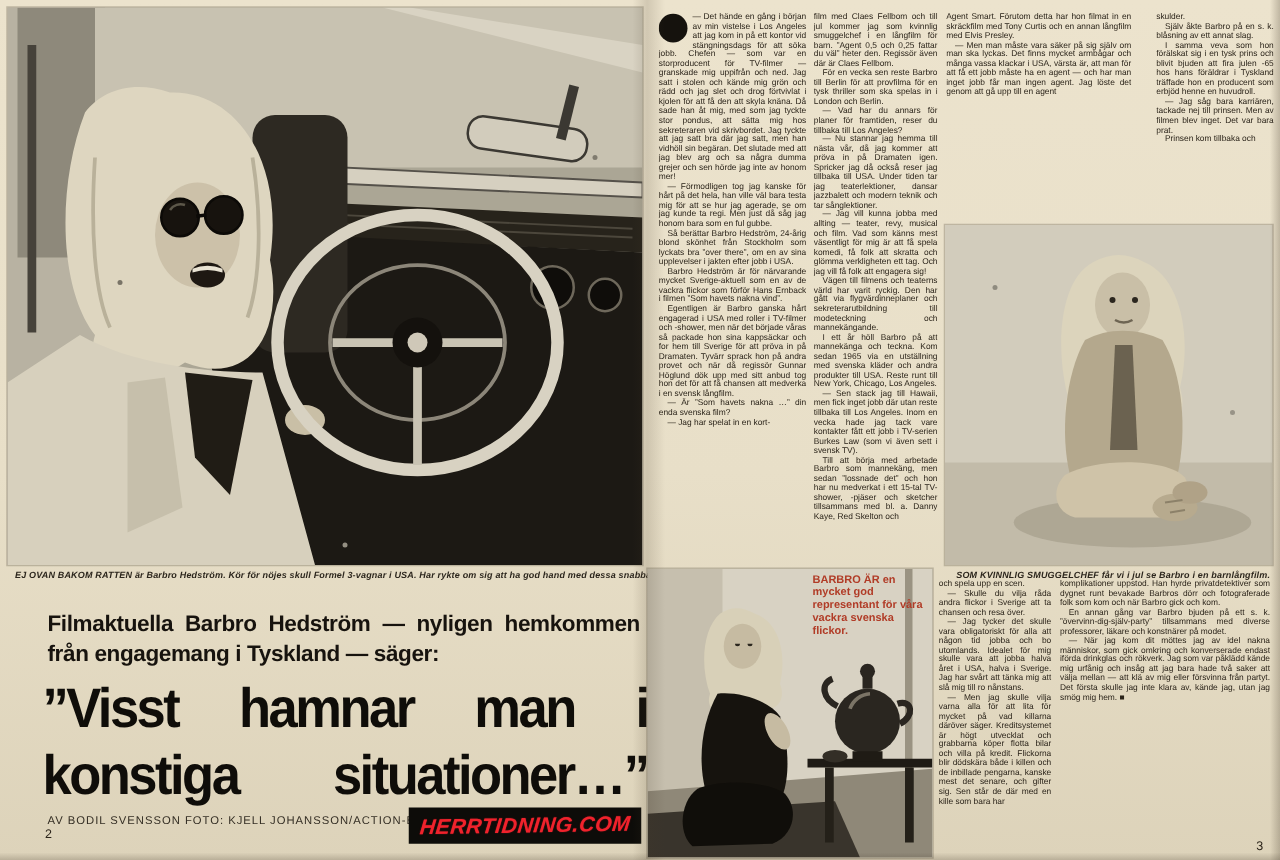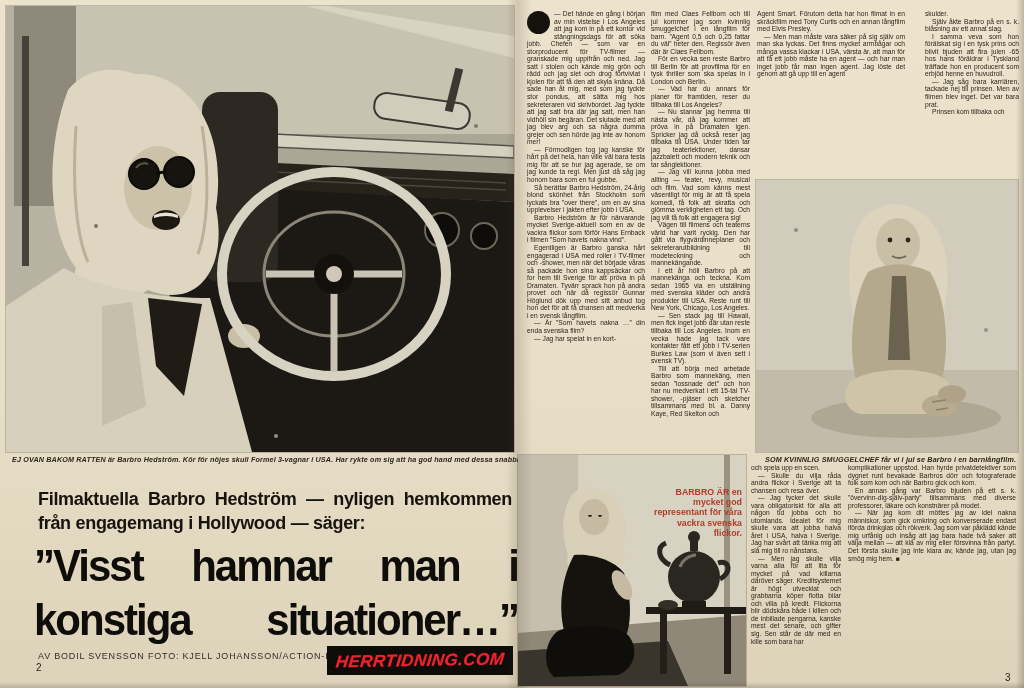--- a/index.html
+++ b/index.html
@@ -140,21 +140,21 @@
       <circle cx="90" cy="220" r="2" fill="#14110d" opacity=".5"></circle>
       <circle cx="270" cy="430" r="2" fill="#e4ddcb" opacity=".6"></circle>
       <circle cx="470" cy="120" r="2" fill="#14110d" opacity=".4"></circle>
     </svg>
   </div>
 
   <div class="cap" style="left:12px;top:456px;width:504px;white-space:nowrap;">EJ OVAN BAKOM RATTEN är Barbro Hedström. Kör för nöjes skull Formel 3-vagnar i USA. Har rykte om sig att ha god hand med dessa snabba bilar.</div>
 
   <div class="kicker">
     <div class="j">Filmaktuella Barbro Hedström — nyligen hemkommen</div>
-    <div>från engagemang i Hollywood — säger:</div>
+    <div>från engagemang i Tyskland — säger:</div>
   </div>
 
   <div class="headline">
     <div class="j">”Visst hamnar man i</div>
     <div class="j">konstiga situationer…”</div>
   </div>
 
   <div class="byline">AV BODIL SVENSSON   FOTO: KJELL JOHANSSON/ACTION-BILD</div>
 
   <div class="watermark">
@@ -259,21 +259,21 @@
           <path d="M152,110 C140,104 138,92 148,88" stroke="#2a2620" stroke-width="5" fill="none"></path>
           <path d="M200,108 C212,104 214,118 202,124" stroke="#2a2620" stroke-width="5" fill="none"></path>
           <rect x="164" y="146" width="24" height="8" fill="#1f1b15"></rect>
           <path d="M162,112 A18 18 0 0 1 178,100" stroke="#7b7466" stroke-width="3" fill="none"></path>
         </g>
         <ellipse cx="150" cy="150" rx="10" ry="5" fill="#332e26"></ellipse>
       </g>
     </svg>
   </div>
 
-  <div class="cap-red" style="left:650px;top:487px;width:92px;text-align:right;">BARBRO ÄR en mycket god representant för våra vackra svenska flickor.</div>
+  <div class="cap-red" style="left:650px;top:458px;width:92px;">BARBRO ÄR en mycket god representant för våra vackra svenska flickor.</div>
 
   <div class="col" lang="sv" style="left:751px;top:464px;width:90px;height:222px;">
     <div>
         <p>och spela upp en scen.</p>
         <p>— Skulle du vilja råda andra flickor i Sverige att ta chansen och resa över.</p>
         <p>— Jag tycker det skulle vara obligatoriskt för alla att någon tid jobba och bo utomlands. Idealet för mig skulle vara att jobba halva året i USA, halva i Sverige. Jag har svårt att tänka mig att slå mig till ro nånstans.</p>
         <p>— Men jag skulle vilja varna alla för att lita för mycket på vad killarna däröver säger. Kreditsystemet är högt utvecklat och grabbarna köper flotta bilar och villa på kredit. Flickorna blir dödskära både i killen och de inbillade pengarna, kanske mest det senare, och gifter sig. Sen står de där med en kille som bara har</p>
       </div>
   </div>
 

